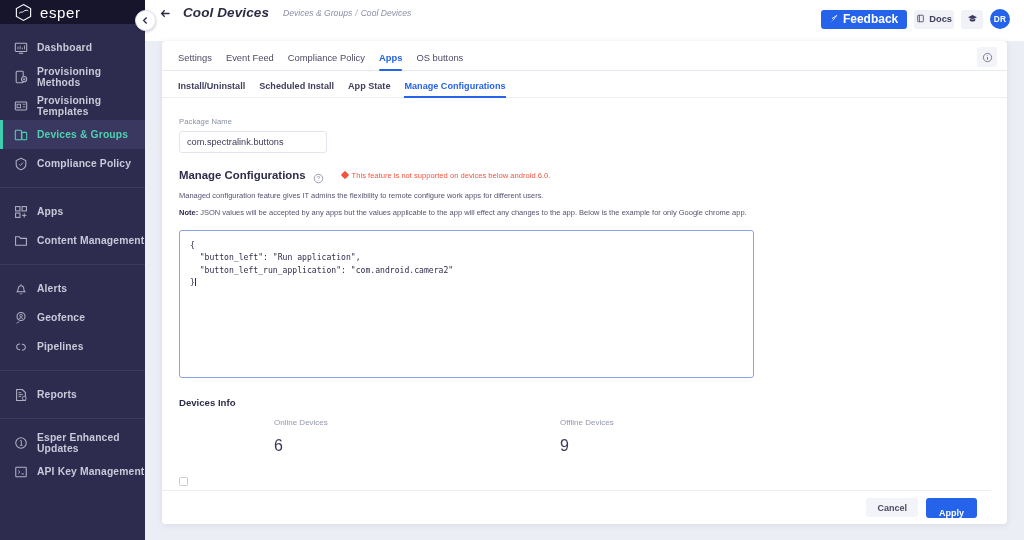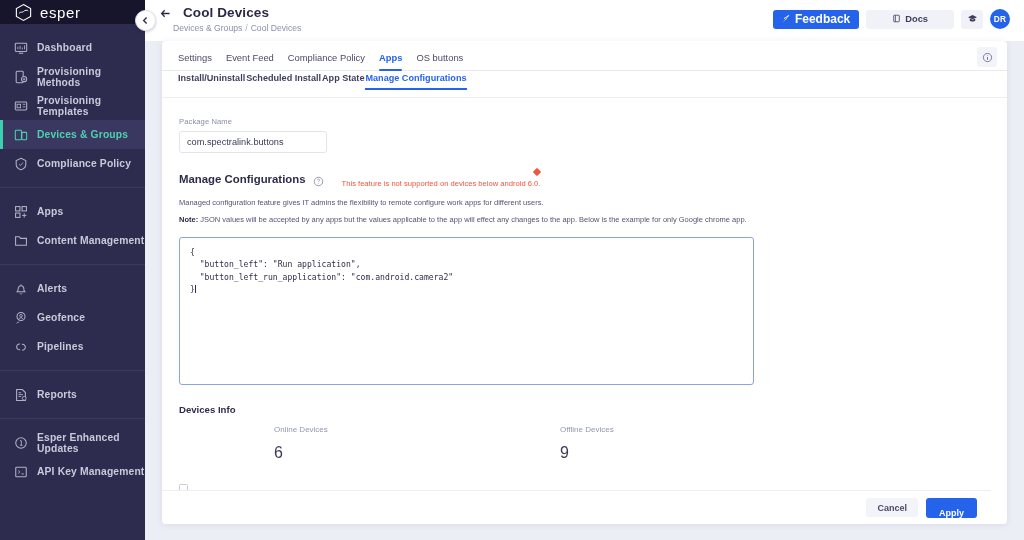--- a/index.html
+++ b/index.html
@@ -57,41 +57,41 @@
   .nav-item.active .nav-ico { opacity: 1; }
 
   
   .right { flex: 1; position: relative; height: 540px; background: #eceef5; }
 
   .topbar {
     height: 41px; background: #ffffff;
     display: flex; align-items: flex-start; justify-content: space-between;
     padding: 5px 14px 0 14px;
   }
-  .title-wrap { display: flex; flex-direction: column; }
+  .title-wrap { display: flex; flex-direction: row; font-style: italic; }
   .title-row { display: flex; align-items: center; gap: 11px; }
   .back-arrow { width: 13px; height: 13px; cursor: pointer; }
   .page-title { font-size: 13.5px; font-weight: 700; color: #2b2a45; letter-spacing: .1px; }
   .breadcrumb {
     font-size: 8.6px; color: #8b8fa8; margin-top: 3px; padding-left: 14px;
     display: flex; gap: 3px;
   }
   .crumb-link { color: #8b8fa8; cursor: pointer; }
   .crumb-sep { color: #a9adc2; }
   .crumb-cur { color: #8b8fa8; }
 
   .top-actions { display: flex; align-items: center; gap: 7px; padding-top: 4px; }
   .btn-feedback {
     background: #2563eb; color: #fff; font-size: 12px; font-weight: 600;
     border: none; border-radius: 3px; height: 19px; padding: 0 9px;
     display: flex; align-items: center; gap: 4px; cursor: pointer;
   }
   .btn-docs {
     background: #f1f2f7; color: #3d3c5c; font-size: 9.3px; font-weight: 600;
-    border: none; border-radius: 3px; height: 19px; padding: 0 26px;
+    border: none; border-radius: 3px; height: 19px; padding: 0 2px;
     display: flex; align-items: center; gap: 4px; cursor: pointer; text-align: right;
   }
   .btn-icon-sq {
     background: #f1f2f7; border: none; border-radius: 3px;
     width: 22px; height: 19px; display: flex; align-items: center;
     justify-content: center; cursor: pointer;
   }
   .avatar {
     width: 20px; height: 20px; border-radius: 50%;
     background: #2563eb; color: #fff;
@@ -125,21 +125,21 @@
     height: 2px; background: #2563eb; border-radius: 1px;
   }
   .info-icon-tr {
     position: absolute; right: 10px; top: 6px;
     width: 20px; height: 20px; border-radius: 3px;
     background: #f3f4f9; display: flex; align-items: center; justify-content: center;
     cursor: pointer;
   }
 
   .tabs-secondary {
-    display: flex; align-items: flex-end; gap: 1px;
+    display: flex; align-items: flex-start; gap: 14px;
     padding: 10px 16px 8px 16px;
     border-bottom: 1px solid #eceef4;
     height: 27px;
     position: relative;
   }
   .tab-s {
     font-size: 9.1px; color: #3f3e5c; font-weight: 600;
     padding-bottom: 6px; cursor: pointer; position: relative;
   }
   .tab-s.active { color: #2563eb; }
@@ -154,22 +154,22 @@
   .pkg-input {
     width: 148px; height: 22px; border: 1px solid #e2e4ee; border-radius: 3px;
     font-size: 9.2px; color: #3b3a58; padding: 0 7px;
     font-family: "Liberation Sans", sans-serif; background: #fff;
   }
 
   .mc-head { display: flex; align-items: center; gap: 7px; margin-top: 16px; }
   .mc-title { font-size: 11.4px; font-weight: 700; color: #2d2c49; }
   .q-icon { width: 11px; height: 11px; cursor: pointer; }
   .warn-line {
-    display: flex; align-items: flex-end; gap: 4px;
-    font-size: 7.6px; color: #f2553d; margin-left: 11px; font-weight: 500; flex-direction: column;
+    display: flex; align-items: center; gap: 4px;
+    font-size: 7.6px; color: #f2553d; margin-left: 11px; font-weight: 500;
   }
   .warn-dot {
     width: 6px; height: 6px; background: #f2553d;
     transform: rotate(45deg); flex: 0 0 6px; border-radius: 1px;
   }
 
   .desc { font-size: 7.5px; color: #55546f; margin-top: 9px; line-height: 1.5; }
   .desc b { color: #2d2c49; font-weight: 700; }
   .desc.note { margin-top: 6px; }
 

